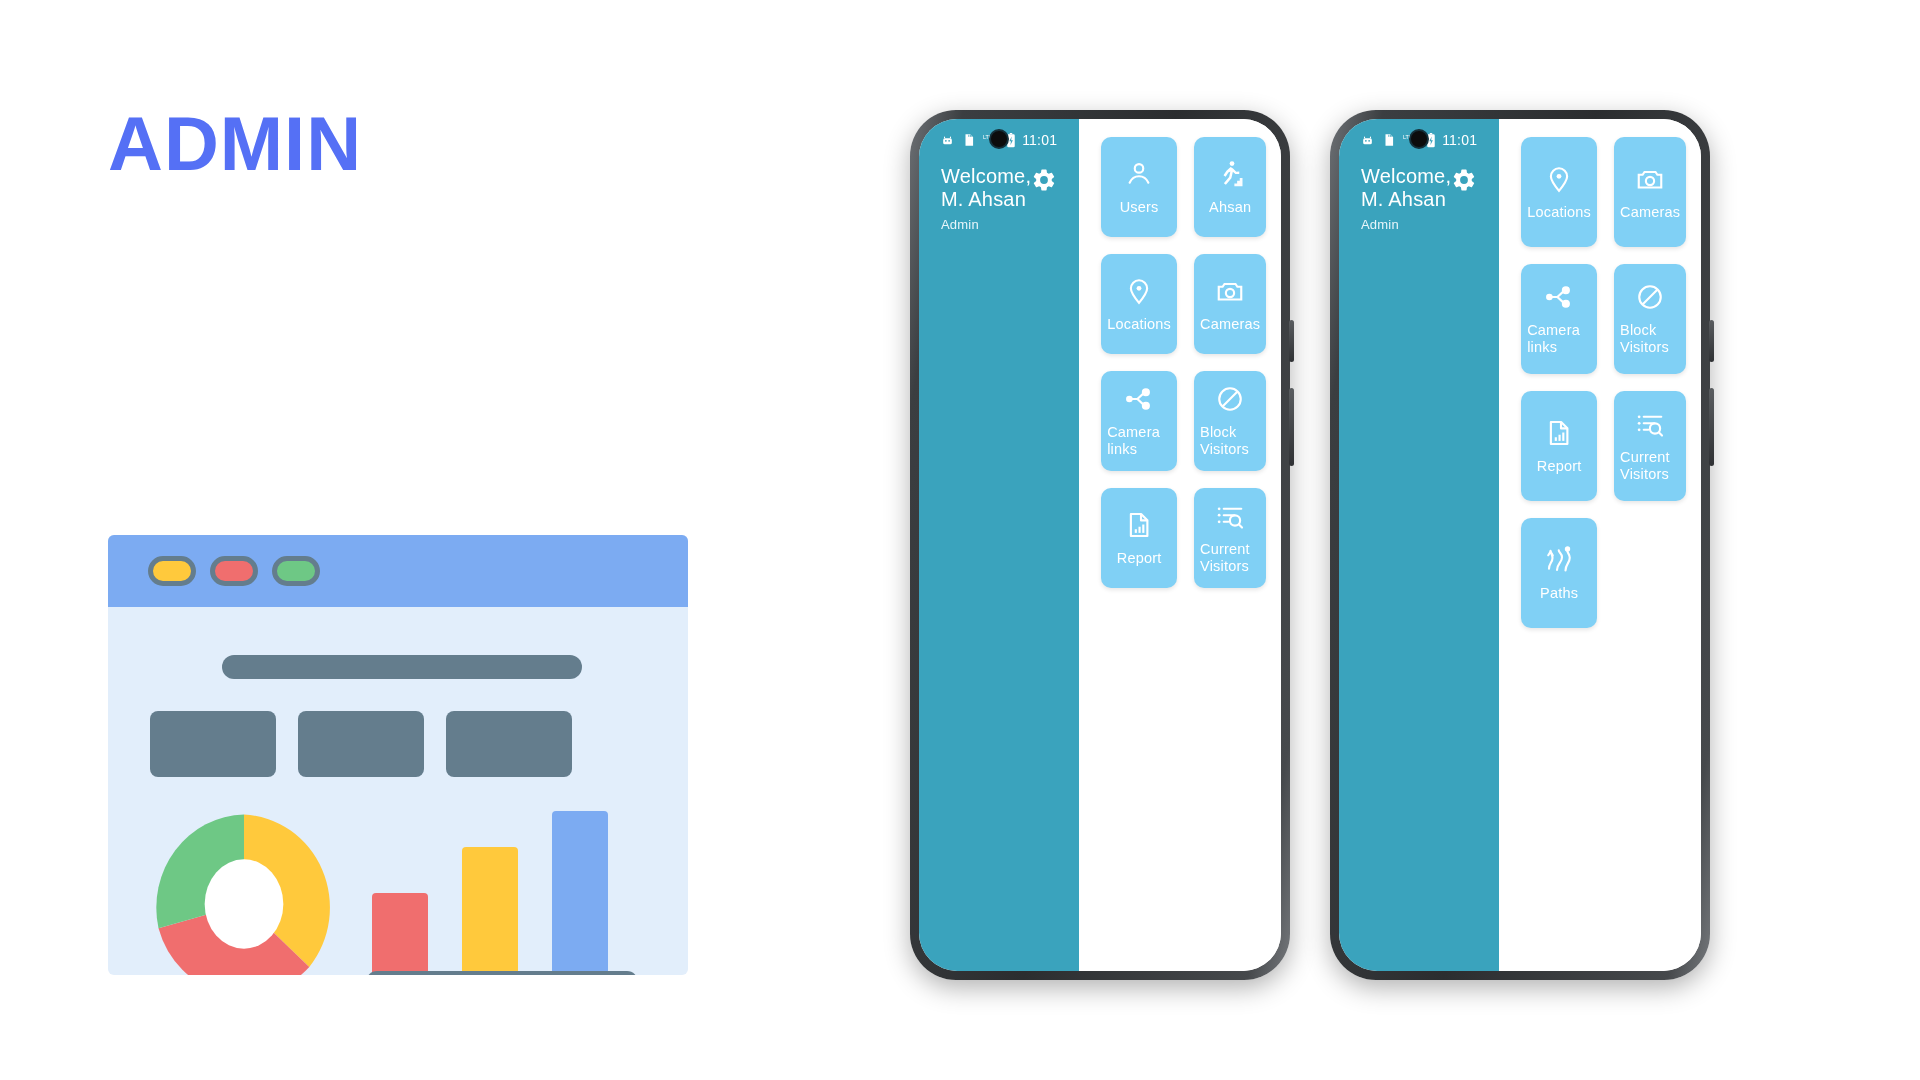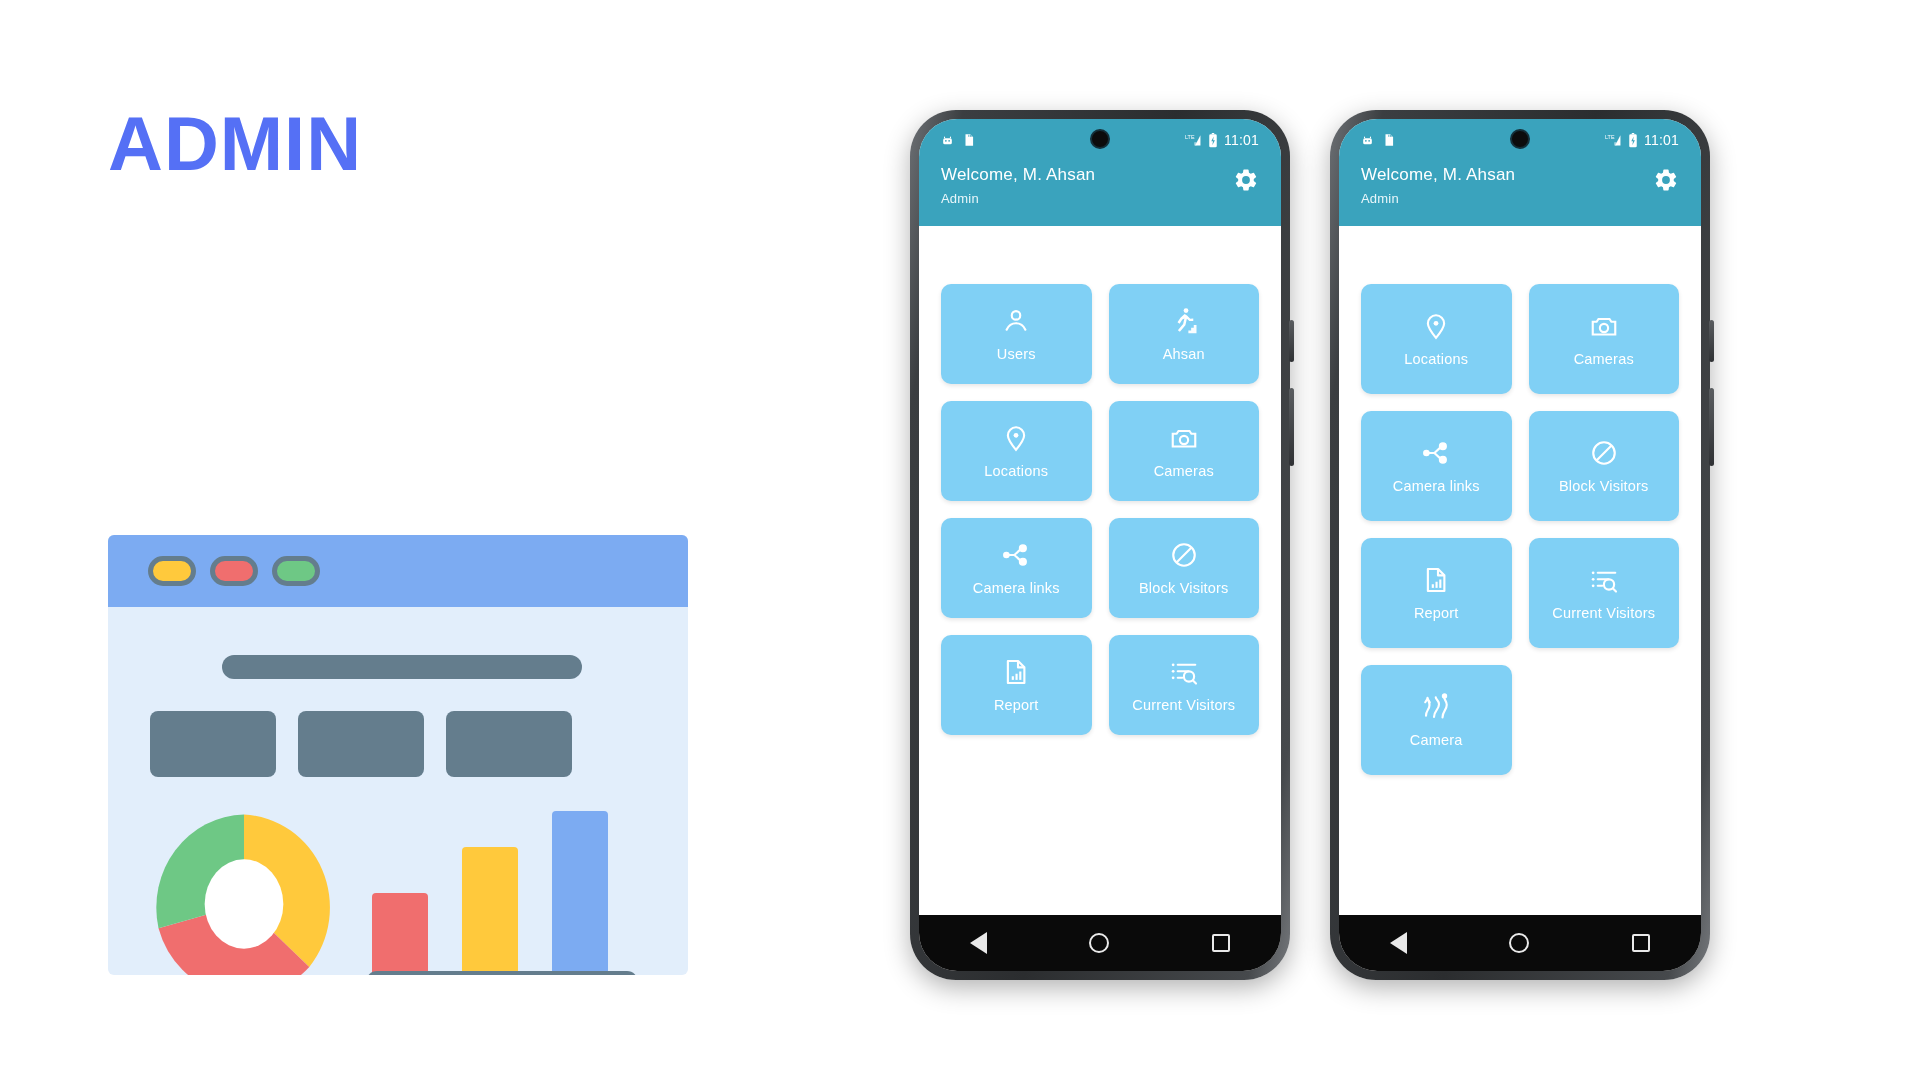--- a/index.html
+++ b/index.html
@@ -74,57 +74,57 @@
   .phone-btn {
     position: absolute; right: -4px; width: 5px; border-radius: 3px;
     background: linear-gradient(180deg,#5a5d60,#2f3134);
   }
   .pb1 { top: 210px; height: 42px; }
   .pb2 { top: 278px; height: 78px; }
 
   .screen {
     position: relative; width: 100%; height: 100%;
     background: #ffffff; border-radius: 38px; overflow: hidden;
-    display: flex; flex-direction: column; gap: 40px;
+    display: flex; flex-direction: row;
   }
 
   .appbar { background: #3aa3bd; padding: 10px 22px 20px 22px; position: relative; }
   .statusbar {
     height: 22px; display: flex; align-items: center;
     color: #ffffff; font-size: 13px;
   }
   .sb-left { display: flex; align-items: center; gap: 9px; }
   .sb-right { margin-left: auto; display: flex; align-items: center; gap: 6px; }
   .sb-time { font-size: 14px; font-weight: 400; letter-spacing: .2px; }
   .notch {
     position: absolute; left: 50%; transform: translateX(-50%); top: 10px;
     width: 20px; height: 20px; border-radius: 50%;
     background: #0c0c0c; border: 2px solid #14303a;
   }
   .greet { margin-top: 14px; display: flex; align-items: flex-start; }
-  .greet-text .welcome { color: #ffffff; font-size: 17px; font-weight: 500; letter-spacing: .2px; }
+  .greet-text .welcome { color: #ffffff; font-size: 20px; font-weight: 500; letter-spacing: .2px; }
   .greet-text .role { color: #e8f6fa; font-size: 13px; margin-top: 6px; letter-spacing: .2px; }
   .gear { margin-left: auto; margin-top: 2px; }
 
   .grid {
     flex: 1; background: #ffffff;
     padding: 18px 22px;
     display: grid; grid-template-columns: 1fr 1fr;
     gap: 17px 17px; align-content: start;
   }
   .tile {
     background: #80d0f5; border-radius: 10px;
     display: flex; flex-direction: column; align-items: center; justify-content: center;
     gap: 10px; padding: 10px 6px;
     box-shadow: 0 2px 4px rgba(0,0,0,.10);
     min-height: 100px;
   }
   .phone.two .tile { min-height: 110px; }
   .tile-label {
-    color: #ffffff; font-size: 14.5px; text-align: right;
+    color: #ffffff; font-size: 14.5px; text-align: left;
     line-height: 1.15; letter-spacing: .2px;
   }
   .tile svg { display: block; }
 
   .navbar {
     height: 56px; background: #0a0a0a;
     display: flex; align-items: center; justify-content: space-around;
   }
   .nav-back {
     width: 0; height: 0;
@@ -426,21 +426,21 @@
 
 
         <div class="tile">
           <svg width="30" height="30" viewBox="0 0 24 24" fill="none" stroke="#fff" stroke-width="1.7" stroke-linecap="round">
             <path d="M4 19 C4 14.6 6.8 14 6.8 10.4 C6.8 7.6 5.2 6.4 5.2 4.6"></path>
             <path d="M3.4 8.2 L5.2 5.4 L7 8.2"></path>
             <path d="M10.4 20 C10.4 15 14.4 14.2 14.4 9.8 C14.4 6.6 11.8 6 11.8 4.2"></path>
             <path d="M17.2 20.4 C17.2 15.4 20.6 14.6 20.6 10.2 C20.6 7.2 18.6 6.4 18.6 4.4"></path>
             <circle cx="18.8" cy="3.2" r="1.3" fill="#fff"></circle>
           </svg>
-          <div class="tile-label">Camera</div>
+          <div class="tile-label">Paths</div>
         </div>
 
       </div>
 
       <div class="navbar">
         <div class="nav-back"></div>
         <div class="nav-home"></div>
         <div class="nav-rec"></div>
       </div>
     </div>

